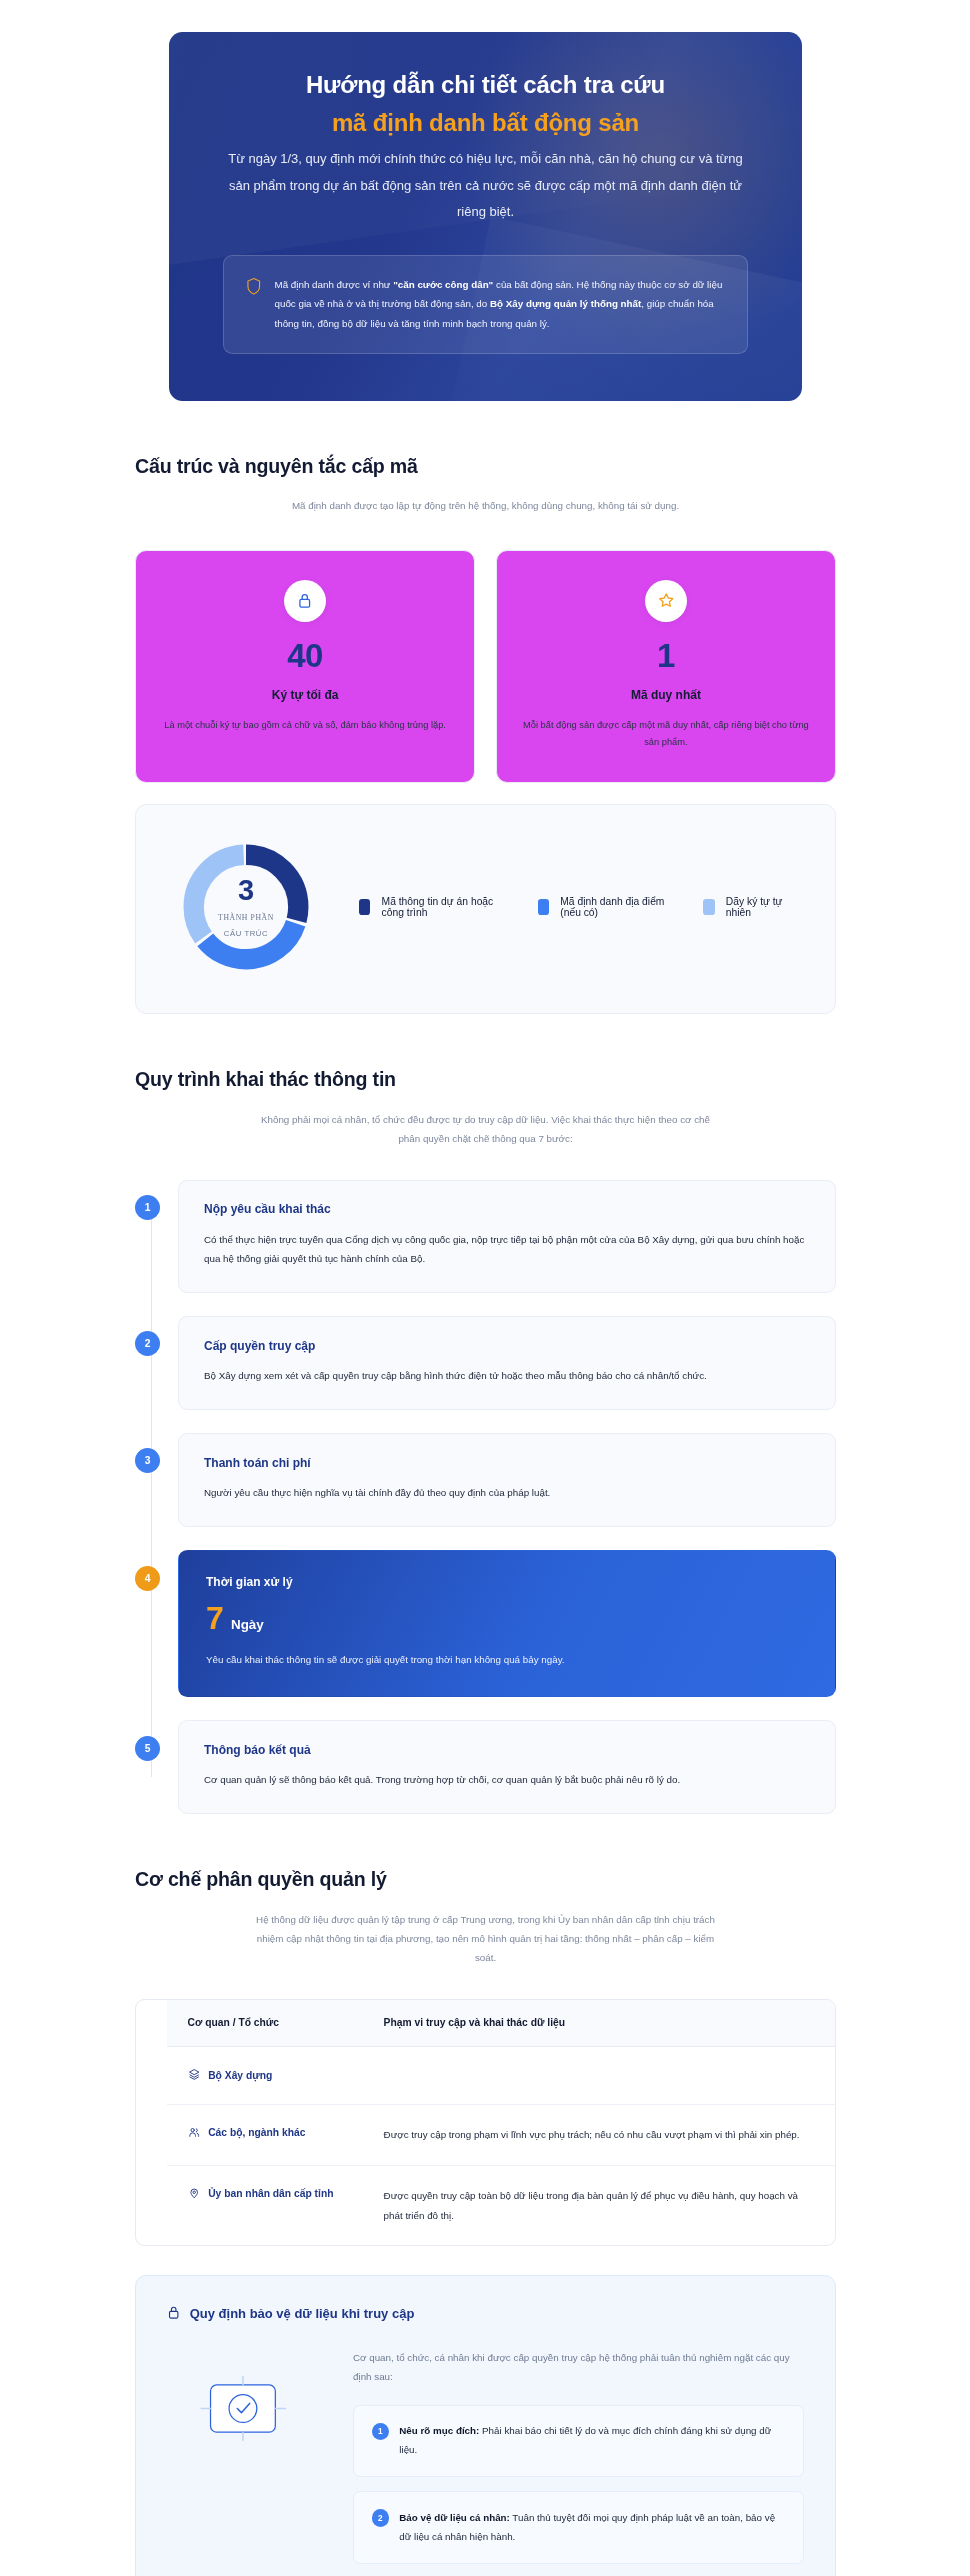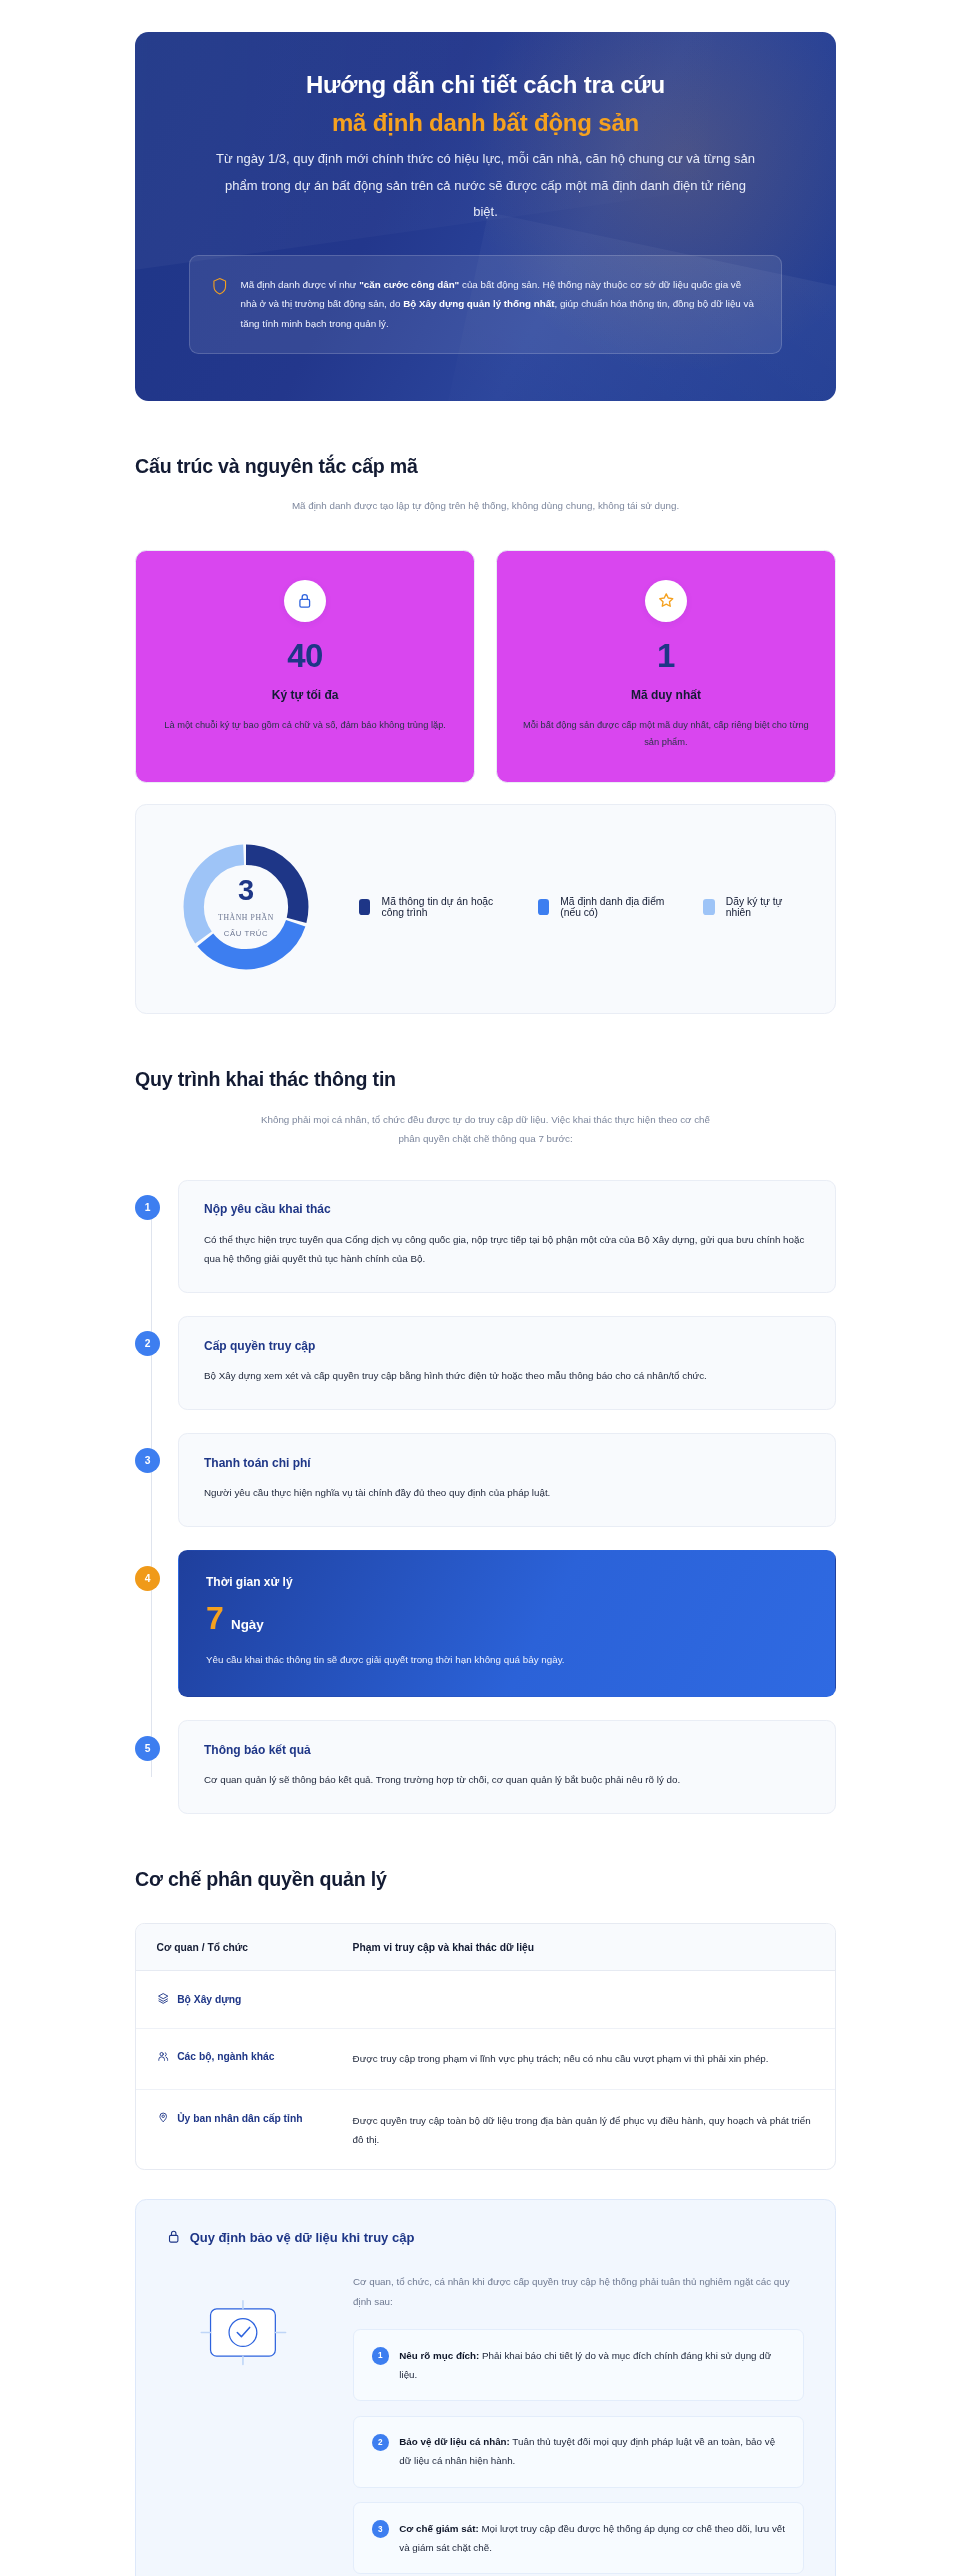--- a/index.html
+++ b/index.html
@@ -18,21 +18,21 @@
     padding-bottom: 5.2px;
   }
 
   .wrap {
     width: 701px;
     margin: 0 auto;
   }
 
   
   .hero {
-    width: 701px;
+    width: 633px;
     margin: 32px auto 0;
     border-radius: 13.4px;
     background:
       radial-gradient(circle at 78% 34%, rgba(245,160,40,0.16) 0%, rgba(245,160,40,0) 36%),
       linear-gradient(118deg, #1e3687 0%, #23378c 38%, #2b459c 62%, #1f3b92 100%);
     padding: 38px 54px 47px;
     overflow: hidden;
     position: relative;
   }
   .hero::before {
@@ -234,20 +234,21 @@
   .tl-big-num { font-size: 32px; font-weight: 700; color: #f5a11e; line-height: 1; }
   .tl-big-unit { font-size: 13.4px; font-weight: 700; color: #ffffff; }
 
   
   .table-card {
     margin-top: 32px;
     background: #ffffff;
     border: 0.5px solid #e6eaf2;
     border-radius: 9.3px;
     overflow: hidden;
+    padding-left: 31px;
   }
   .trow { display: grid; grid-template-columns: 196px 1fr; }
   .thead { background: #f8fafd; border-bottom: 0.5px solid #e6eaf2; }
   .thead .tcell { padding: 17.5px 20.6px; font-size: 10.3px; font-weight: 700; color: #131b33; }
   .tbody-row { border-bottom: 0.5px solid #eef1f7; }
   .tbody-row:last-child { border-bottom: none; }
   .tcell { padding: 20.6px; }
   .org-cell { display: flex; align-items: center; gap: 8.2px; }
   .org-name { font-size: 10.3px; font-weight: 700; color: #1e3687; line-height: 1.5; }
   .scope { font-size: 9.8px; line-height: 1.95; color: #1c2438; }
@@ -423,20 +424,21 @@
           <div class="tl-title">Thông báo kết quả</div>
           <p class="tl-body">Cơ quan quản lý sẽ thông báo kết quả. Trong trường hợp từ chối, cơ quan quản lý bắt buộc phải nêu rõ lý do.</p>
         </div>
       </div>
 
     </div>
   </section>
 
   <section class="section wrap">
     <h2 class="sec-title">Cơ chế phân quyền quản lý</h2>
+    <p class="sec-sub">Hệ thống dữ liệu được quản lý tập trung ở cấp Trung ương, trong khi Ủy ban nhân dân cấp tỉnh chịu trách nhiệm cập nhật thông tin tại địa phương, tạo nên mô hình quản trị hai tầng: thống nhất – phân cấp – kiểm soát.</p>
 
     <div class="table-card">
       <div class="trow thead">
         <div class="tcell">Cơ quan / Tổ chức</div>
         <div class="tcell">Phạm vi truy cập và khai thác dữ liệu</div>
       </div>
 
       <div class="trow tbody-row">
         <div class="tcell">
           <div class="org-cell">

